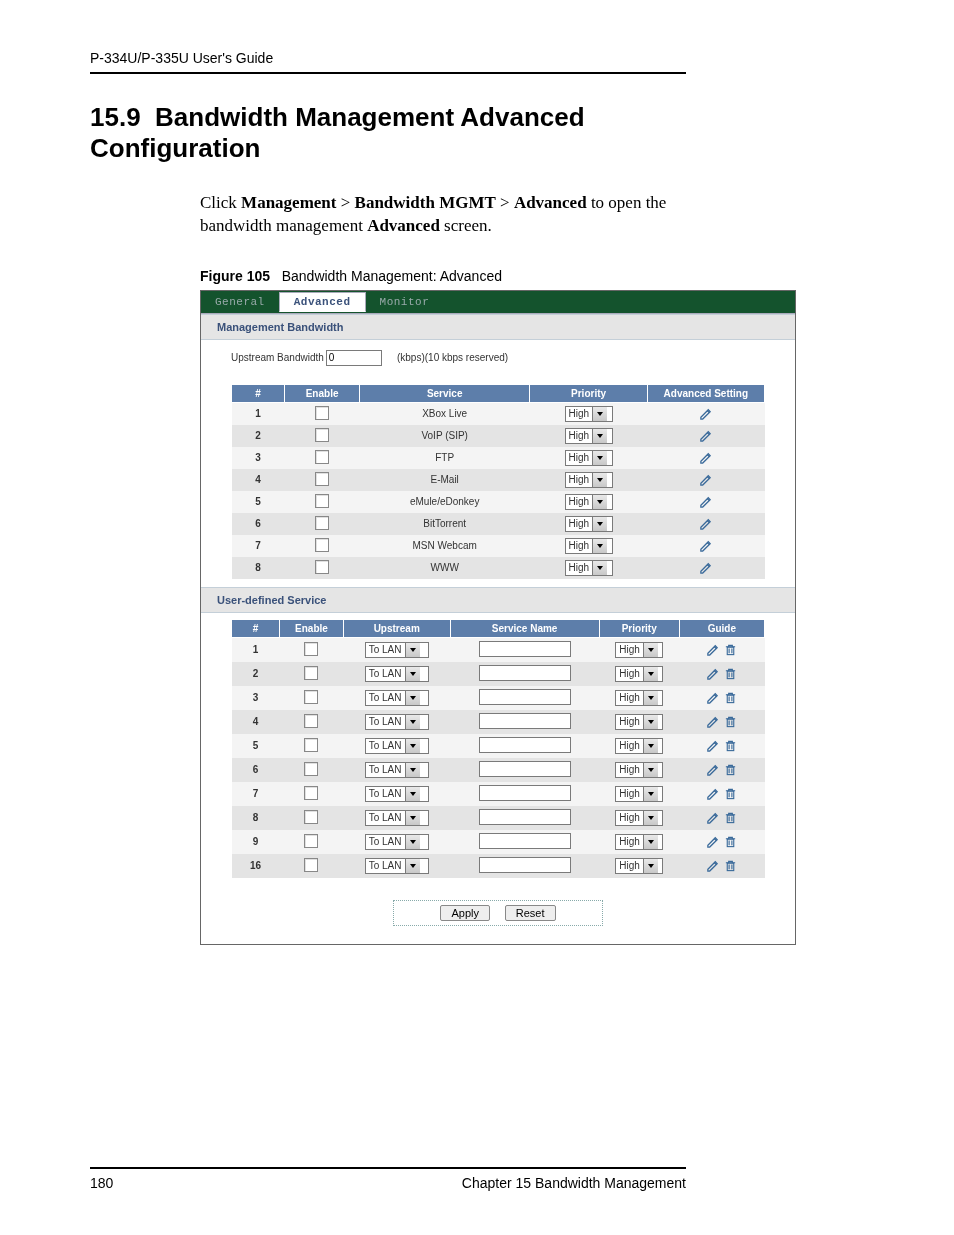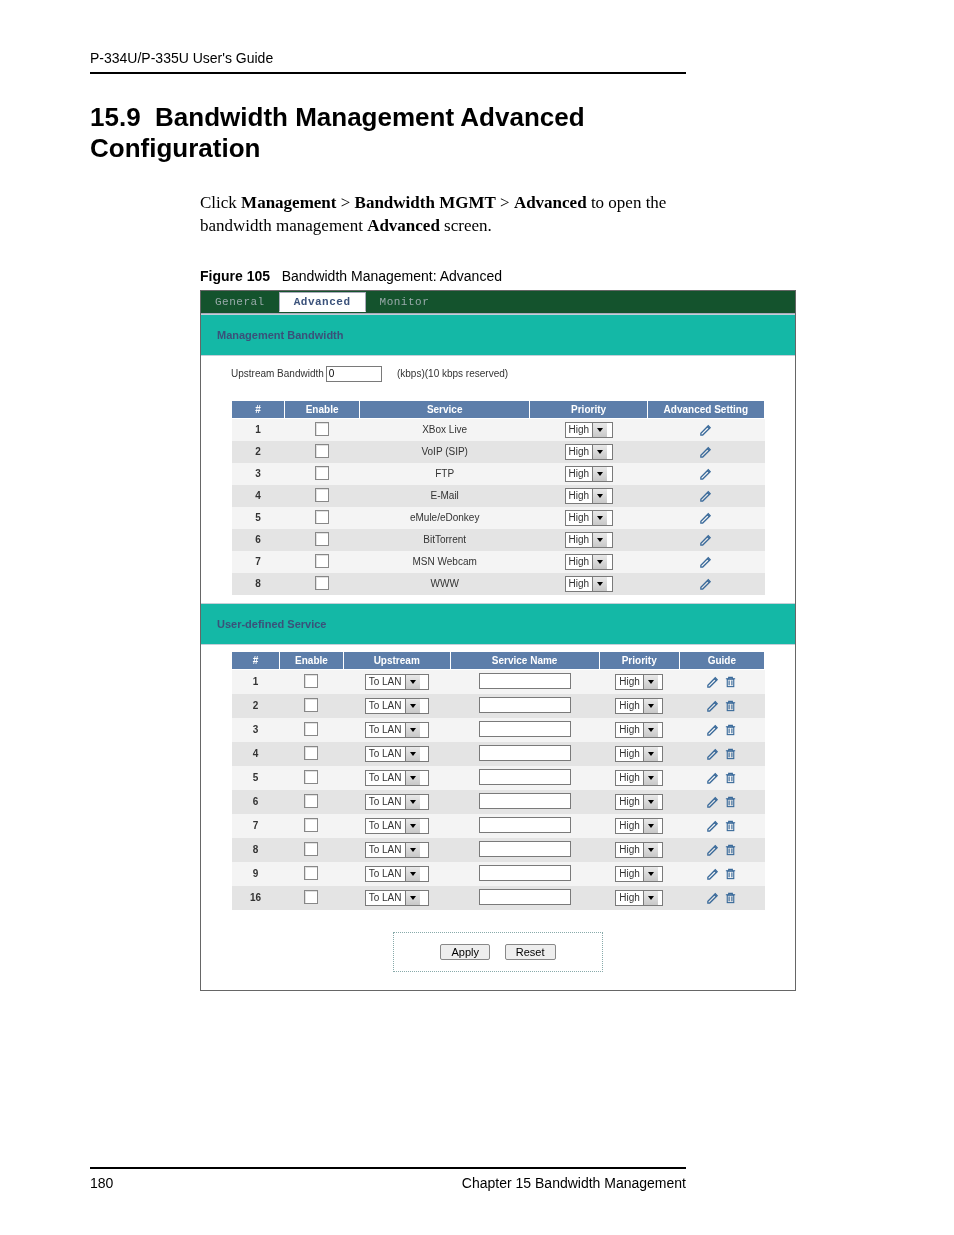--- a/index.html
+++ b/index.html
@@ -70,25 +70,25 @@
     background: #fff;
     color: #3a517a;
     border-top: 1px solid #aab;
     border-left: 1px solid #aab;
     border-right: 1px solid #aab;
     border-bottom: 1px solid #fff;
     margin-bottom: -1px;
     font-weight: bold;
   }
   .section-band {
-    background: #14b8a6;
+    background: #e5e5e5;
     color: #3a517a;
     font-weight: bold;
     font-size: 11px;
-    padding: 14px 16px;
+    padding: 6px 16px;
     border-top: 1px solid #c4cfd8;
     border-bottom: 1px solid #c4cfd8;
   }
   .mb-row {
     padding: 10px 30px 12px 30px;
     display: flex;
     align-items: center;
     gap: 2px;
   }
   .mb-row input.tf {
@@ -163,21 +163,21 @@
     border: 1px dotted #8aa;
     padding: 4px 40px;
   }
   .wbtn {
     font-family: Tahoma, sans-serif;
     font-size: 11px;
     padding: 1px 10px;
     background: #eee;
     border: 1px solid #888;
     border-radius: 2px;
-    margin: 7px 6px;
+    margin: 0 6px;
   }
 
   
   .footer {
     position: absolute;
     bottom: 44px;
     left: 90px; right: 90px;
     border-top: 2px solid #000;
     padding-top: 6px;
     font-family: Arial, Helvetica, sans-serif;

